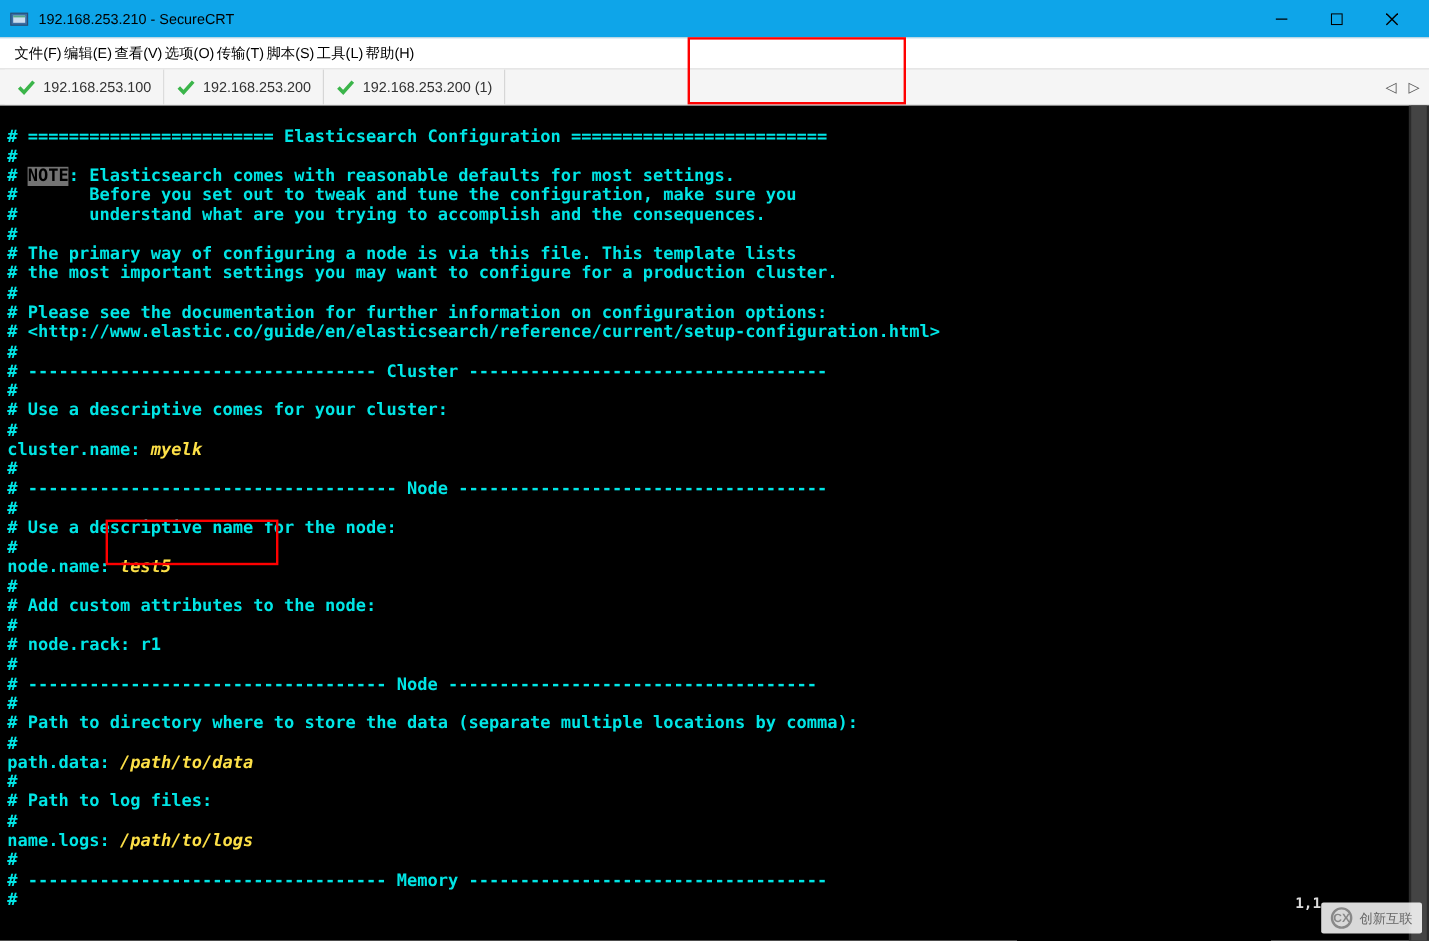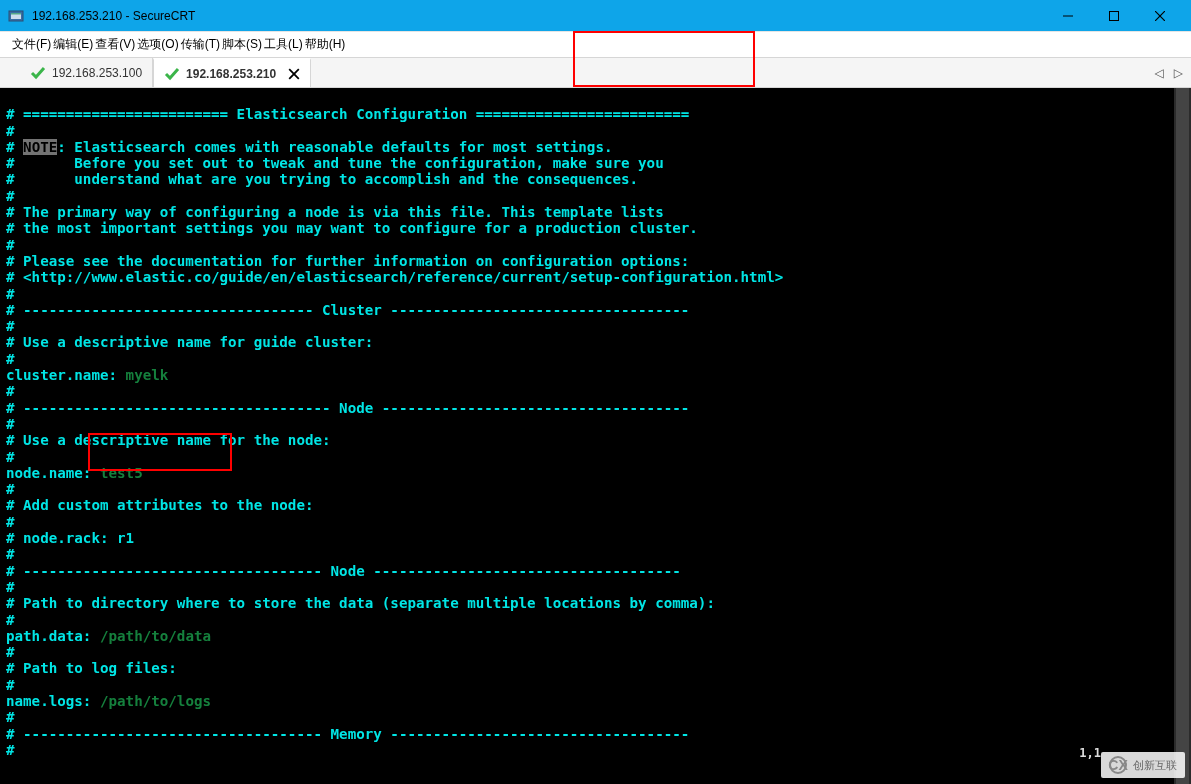--- a/index.html
+++ b/index.html
@@ -41,21 +41,21 @@
   padding-left: 12px;
   gap: 2px;
 }
 .menubar .menu-item { font-size: 12px; color: #000; }
 .tabbar {
   height: 30px;
   background: #f5f5f5;
   border-bottom: 1px solid #d6d6d6;
   display: flex;
   align-items: stretch;
-  padding-left: 20px;
+  padding-left: 4px;
   position: relative;
 }
 .tab {
   display: flex;
   align-items: center;
   padding: 0 10px;
   gap: 6px;
   border-right: 1px solid #d6d6d6;
   font-size: 12px;
   color: #333;
@@ -91,21 +91,21 @@
 .terminal {
   font-family: "DejaVu Sans Mono", Consolas, monospace;
   font-size: 14.2px;
   font-weight: bold;
   line-height: 16.3px;
   white-space: pre;
   color: #00ffff;
   padding: 2px 6px;
   position: relative;
 }
-.term-white { color: #15803d; }
+.term-white { color: #fde047; font-style: italic; }
 .term-cyan { color: #00e5e5; }
 .note-highlight {
   background: #737373;
   color: #000;
   font-weight: bold;
 }
 .terminal .redbox {
   position: absolute;
   border: 2px solid red;
   pointer-events: none;
@@ -128,21 +128,21 @@
   font-size: 11px;
   color: #666;
   display: flex;
   align-items: center;
   gap: 6px;
   border-radius: 2px;
 }
 .watermark .wm-icon {
   width: 18px; height: 18px; border: 2px solid #888; border-radius: 50%;
   display: inline-flex; align-items: center; justify-content: center;
-  font-weight: bold; color: #888; font-size: 14px;
+  font-weight: bold; color: #888; font-size: 10px;
 }
 .scrollbar-v {
   position: absolute;
   right: 0; top: 0; bottom: 0;
   width: 17px;
   background: #2b2b2b;
 }
 .scrollbar-v .thumb {
   position: absolute;
   top: 0; left: 2px; right: 2px; height: 100%;
@@ -194,33 +194,35 @@
 
 <div class="tabbar">
   <div class="tab">
     <span class="icon">
         <svg viewBox="0 0 16 16">
           <path d="M2 8 L6 12 L14 3" fill="none" stroke="#3bb54a" stroke-width="3"></path>
         </svg>
       </span>
     <span>192.168.253.100</span>
   </div>
-  <div class="tab active">
+  <div class="tab">
     <span class="icon">
         <svg viewBox="0 0 16 16">
           <path d="M2 8 L6 12 L14 3" fill="none" stroke="#3bb54a" stroke-width="3"></path>
         </svg>
       </span>
-    <span>192.168.253.210</span>
-    <span class="close">
-        <svg viewBox="0 0 10 10">
-          <line x1="1" y1="1" x2="9" y2="9" stroke="#000" stroke-width="1.5"></line>
-          <line x1="9" y1="1" x2="1" y2="9" stroke="#000" stroke-width="1.5"></line>
+    <span>192.168.253.200</span>
+  </div>
+  <div class="tab">
+    <span class="icon">
+        <svg viewBox="0 0 16 16">
+          <path d="M2 8 L6 12 L14 3" fill="none" stroke="#3bb54a" stroke-width="3"></path>
         </svg>
       </span>
+    <span>192.168.253.200 (1)</span>
   </div>
   <div class="tab-red-box" style="left:573px; top:-27px; width:182px; height:56px;"></div>
   <div class="tab-arrows">
     <span>◁</span>
     <span>▷</span>
   </div>
 </div>
 
 <div class="terminal-wrap">
 <div class="terminal">
@@ -231,21 +233,21 @@
 <span class="term-cyan">#       understand what are you trying to accomplish and the consequences.</span>
 <span class="term-cyan">#</span>
 <span class="term-cyan"># The primary way of configuring a node is via this file. This template lists</span>
 <span class="term-cyan"># the most important settings you may want to configure for a production cluster.</span>
 <span class="term-cyan">#</span>
 <span class="term-cyan"># Please see the documentation for further information on configuration options:</span>
 <span class="term-cyan"># &lt;http://www.elastic.co/guide/en/elasticsearch/reference/current/setup-configuration.html&gt;</span>
 <span class="term-cyan">#</span>
 <span class="term-cyan"># ---------------------------------- Cluster -----------------------------------</span>
 <span class="term-cyan">#</span>
-<span class="term-cyan"># Use a descriptive name for guide cluster:</span>
+<span class="term-cyan"># Use a descriptive comes for your cluster:</span>
 <span class="term-cyan">#</span>
 <span class="term-cyan">cluster.name:</span><span class="term-white"> myelk</span>
 <span class="term-cyan">#</span>
 <span class="term-cyan"># ------------------------------------ Node ------------------------------------</span>
 <span class="term-cyan">#</span>
 <span class="term-cyan"># Use a descriptive name for the node:</span>
 <span class="term-cyan">#</span>
 <span class="term-cyan">node.name:</span><span class="term-white"> test5</span>
 <span class="term-cyan">#</span>
 <span class="term-cyan"># Add custom attributes to the node:</span>

